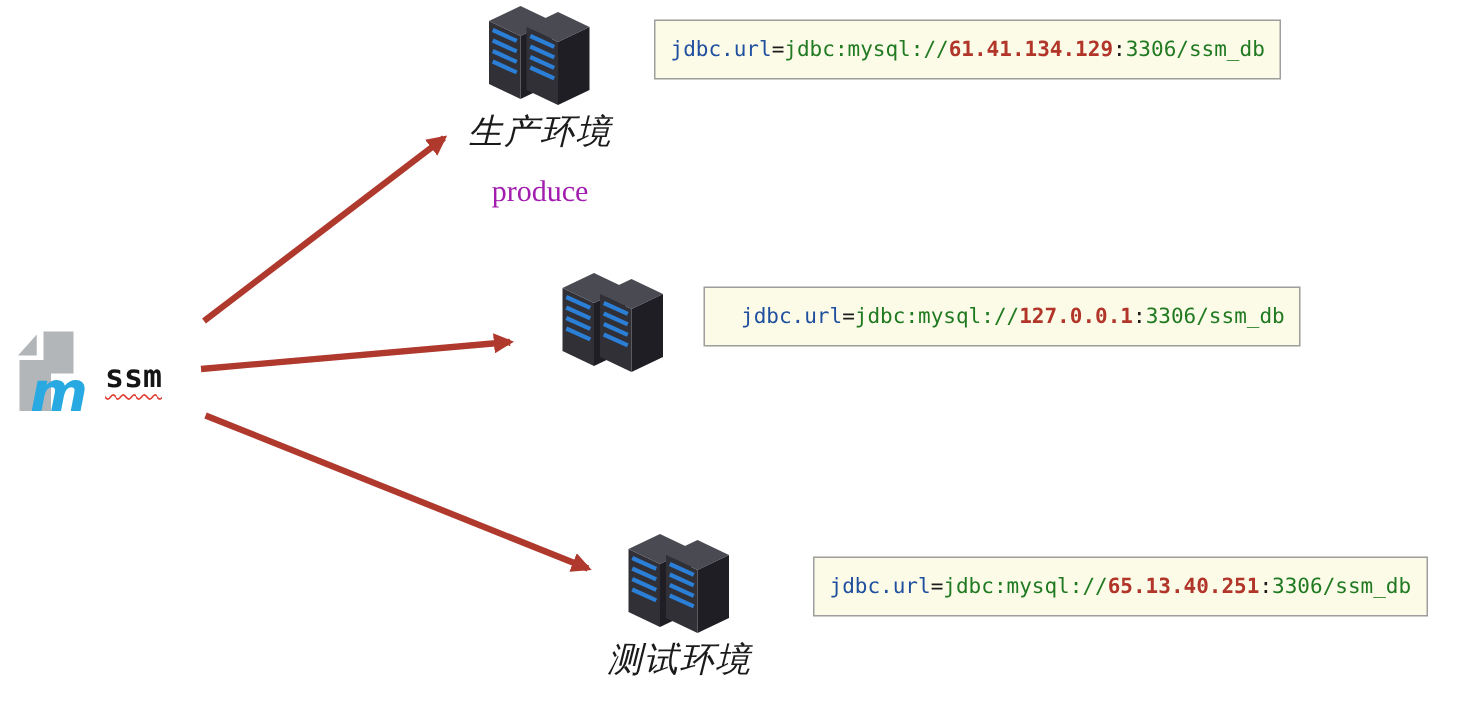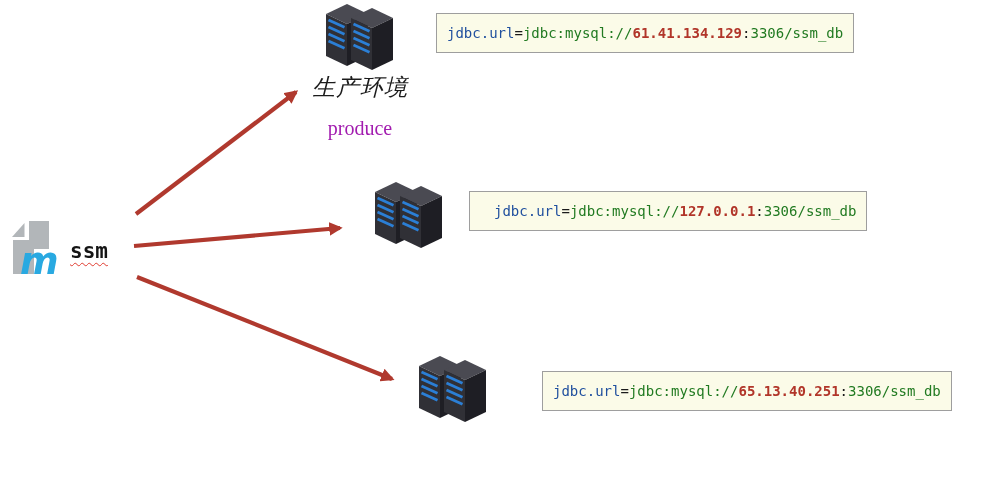--- a/index.html
+++ b/index.html
@@ -142,20 +142,21 @@
         <polygon points="0,10 21,20 21,62 0,52" fill="#303036"></polygon>
         <polygon points="21,20 42,10 42,52 21,62" fill="#1e1e24"></polygon>
         <g stroke="#2b7fd6" stroke-width="2.8">
           <line x1="2.5" y1="16" x2="18.5" y2="23.3"></line>
             <line x1="2.5" y1="23" x2="18.5" y2="30.3"></line>
           <line x1="2.5" y1="30" x2="18.5" y2="37.3"></line>
             <line x1="2.5" y1="37" x2="18.5" y2="44.3"></line>
         </g>
       </g>
     </svg>
+    <div class="zh">测试环境</div>
   </div>
 
   <div class="urlbox" style="left:436px;top:13px;">
     <span class="c-key">jdbc.url</span><span class="c-plain">=</span><span class="c-val">jdbc:mysql://</span><span class="c-ip">61.41.134.129</span><span class="c-plain">:</span><span class="c-val">3306/ssm_db</span>
   </div>
 
   <div class="urlbox" style="left:469px;top:191px;padding-left:24px;">
     <span class="c-key">jdbc.url</span><span class="c-plain">=</span><span class="c-val">jdbc:mysql://</span><span class="c-ip">127.0.0.1</span><span class="c-plain">:</span><span class="c-val">3306/ssm_db</span>
   </div>
 

